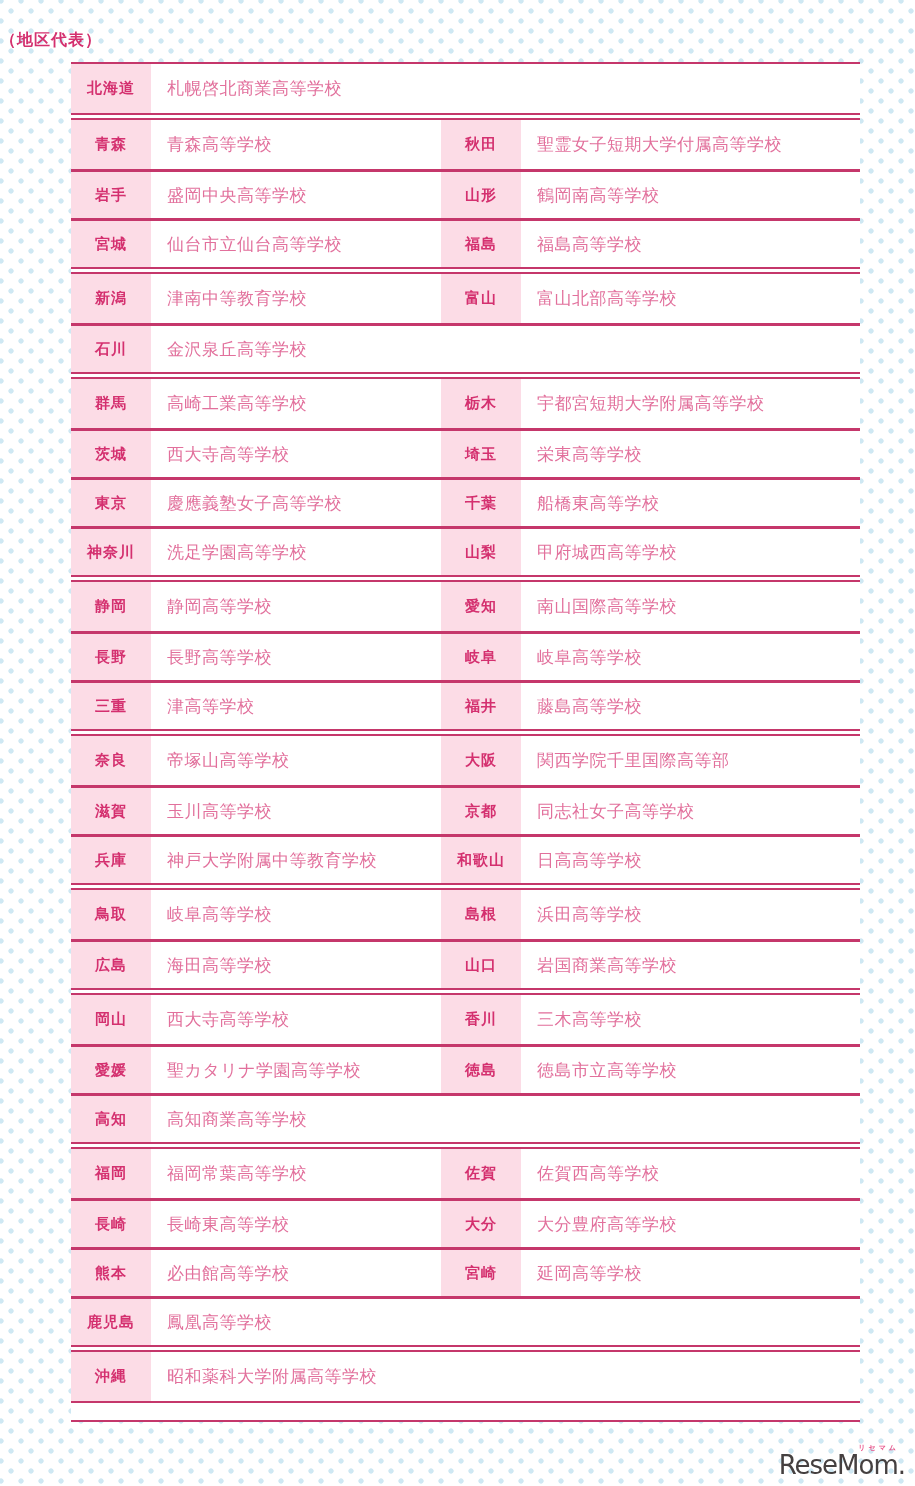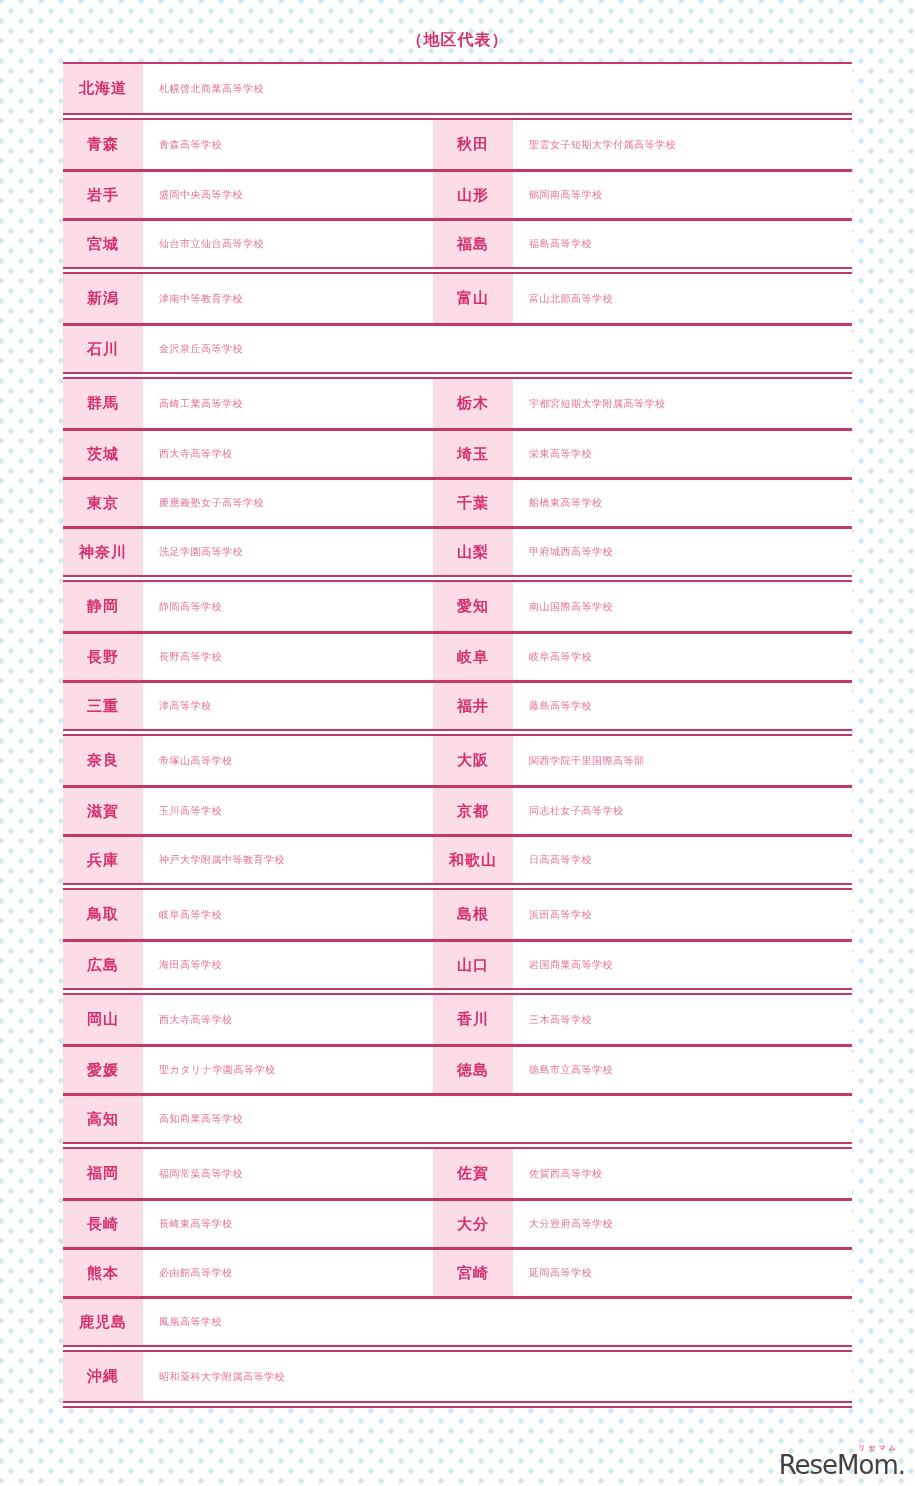--- a/index.html
+++ b/index.html
@@ -20,47 +20,47 @@
     position:relative; width:915px; height:1486px; overflow:hidden;
     background-color:#ffffff;
     background-image:
       radial-gradient(circle, var(--dot) 2.3px, rgba(255,255,255,0) 3px),
       radial-gradient(circle, var(--dot) 2.3px, rgba(255,255,255,0) 3px);
     background-size:20px 20px;
     background-position:1px 1px, 11px 11px;
   }
   .title{
     position:absolute; top:30px; left:0; right:0;
-    text-align:center; font-size:16px; font-weight:bold;
+    text-align:left; font-size:16px; font-weight:bold;
     color:var(--label-text); letter-spacing:1px;
   }
   .table{
-    position:absolute; top:62px; left:63px; width:789px;
+    position:absolute; top:62px; left:71px; width:789px;
     background:#ffffff;
     border-bottom:2px solid var(--accent);
-    padding-bottom:3px;
+    padding-bottom:17px;
   }
   .group{
     border-top:2px solid var(--accent);
     border-bottom:2px solid var(--accent);
     background:#ffffff;
   }
   .group + .group{ margin-top:3px; }
   .row{ display:flex; height:49px; }
   .row + .row{ border-top:3px solid var(--accent); }
   .pref-cell{
     flex:0 0 80px;
     background:var(--label-bg);
     color:var(--label-text);
     font-weight:bold; font-size:15px;
     display:flex; align-items:center; justify-content:center;
     letter-spacing:1px;
   }
   .school-cell{
-    color:var(--school-text); font-size:10px;
+    color:var(--school-text); font-size:17px;
     display:flex; align-items:center;
     padding-left:16px; letter-spacing:0.5px;
   }
   .school-cell.left{ flex:0 0 290px; }
   .school-cell.right, .school-cell.full{ flex:1 1 auto; }
   .logo{
     position:absolute; right:10px; bottom:8px; text-align:right; line-height:1;
   }
   .logo-kana{
     display:block; font-size:7px; font-weight:bold;

